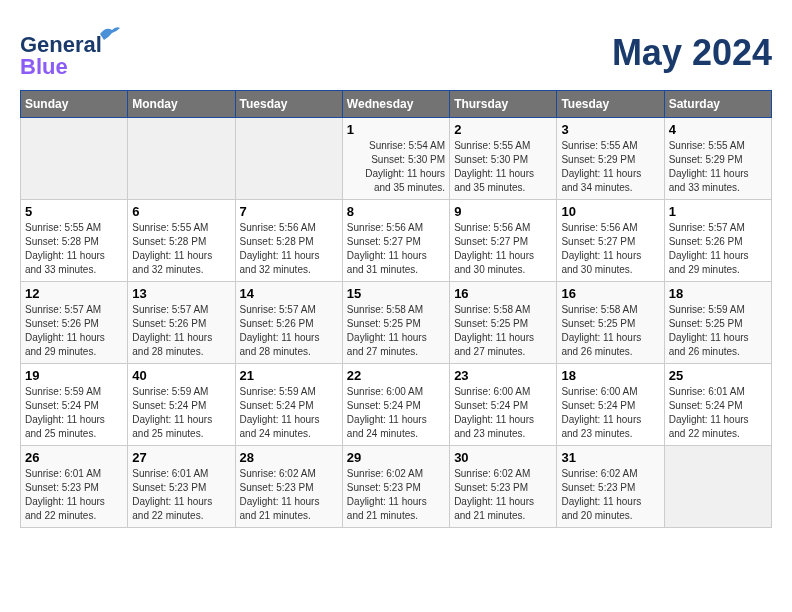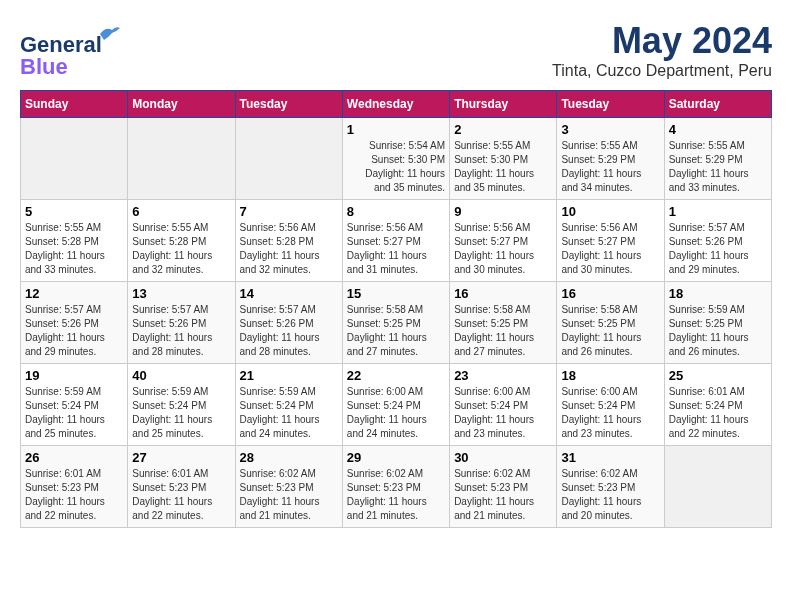--- a/index.html
+++ b/index.html
@@ -6,22 +6,23 @@
     body {
       font-family: Arial, sans-serif;
       background: #fff;
       width: 792px;
       min-height: 612px;
       padding: 20px;
     }
     .header {
       display: flex;
       justify-content: space-between;
-      align-items: flex-end;
+      align-items: flex-start;
       margin-bottom: 10px;
+      margin-top: 12px;
     }
     .logo {
       display: flex;
       flex-direction: column;
       align-items: flex-start;
     }
     .title-block {
       text-align: right;
     }
     .main-title {
@@ -32,21 +33,21 @@
     .subtitle {
       font-size: 16px;
       color: #333;
     }
     table {
       width: 100%;
       border-collapse: collapse;
       font-size: 11px;
     }
     thead tr th {
-      background-color: #be185d;
+      background-color: #737373;
       color: #fff;
       padding: 6px 4px;
       text-align: left;
       font-size: 12px;
       font-weight: bold;
       border: 1px solid #1a4a9d;
       margin-left: 36px;
     }
     tbody tr td {
       border: 1px solid #ccc;
@@ -82,21 +83,20 @@
         <span style="font-size:22px; font-weight:bold; color:#1a3a6b;">General</span>
         <svg style="position:absolute; top:-8px; right:-18px;" width="22" height="18" viewBox="0 0 22 18">
           <path d="M2,10 Q8,2 14,6 Q18,2 22,4 Q18,8 14,9 Q10,14 6,16 Z" fill="#4a90d9"></path>
         </svg>
       </div>
     </div>
     <span style="font-size:22px; font-weight:bold; color:#8b5cf6; margin-top:-4px;">Blue</span>
   </div>
   <div class="title-block">
     <div class="main-title">May 2024</div>
-    <div class="subtitle">Tinta, Cuzco Department, Peru</div>
   </div>
 </div>
 
 <table>
   <thead>
     <tr>
     <th>Sunday</th>
         <th>Monday</th>
         <th>Tuesday</th>
         <th>Wednesday</th>

